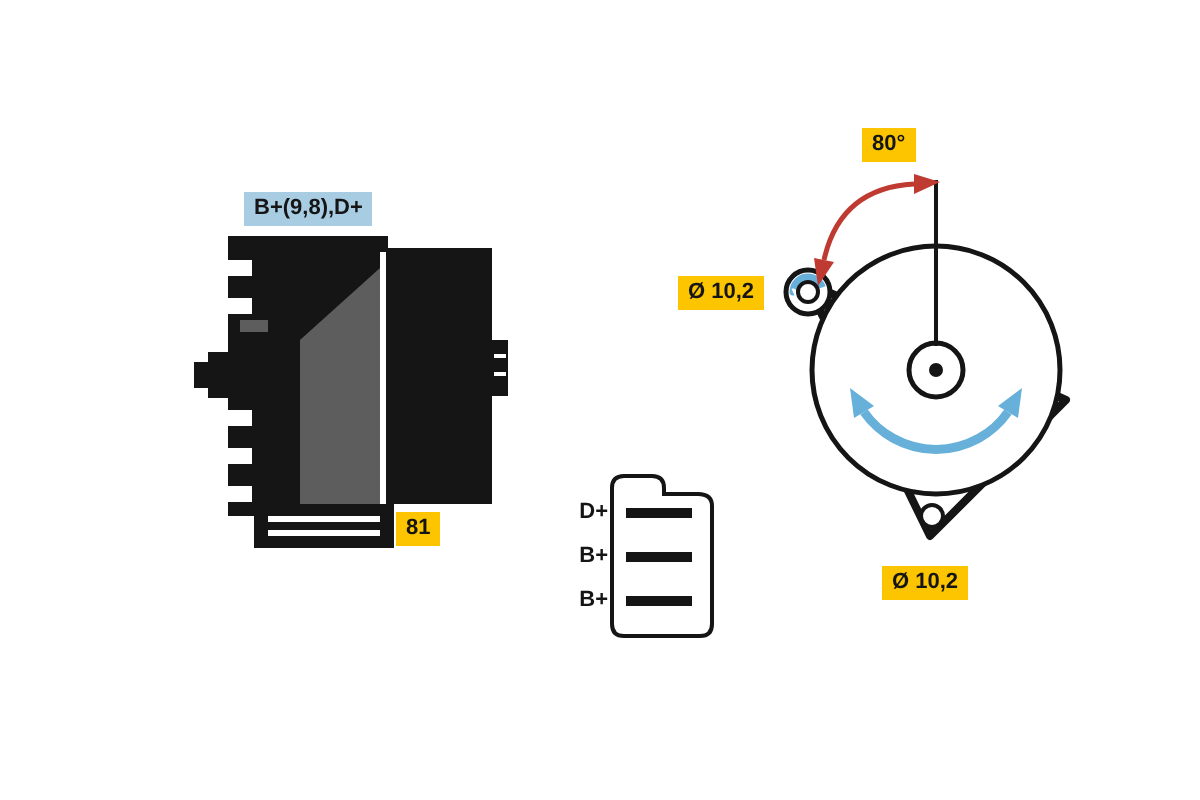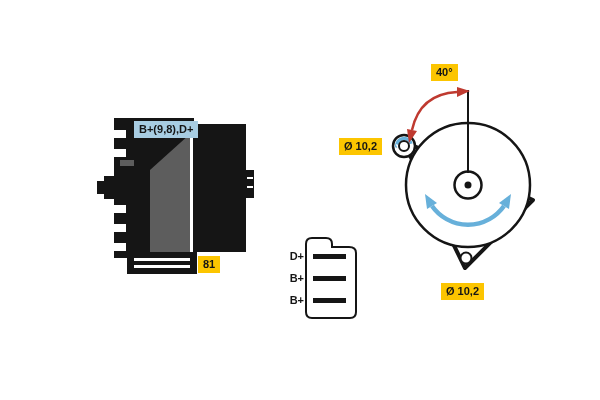--- a/index.html
+++ b/index.html
@@ -93,25 +93,25 @@
       <path class="red-line" d="M 412 130 Q 420 94 457 92"></path>
       <polygon class="red-fill" points="409,143 417,131 407,129"></polygon>
       <polygon class="red-fill" points="470,91 457,87 457,97"></polygon>
 
       <path class="blue-line" d="M 432 206 A 44 44 0 0 0 504 206"></path>
       <polygon class="blue-fill" points="425,194 437,203 427,209"></polygon>
       <polygon class="blue-fill" points="511,194 509,209 499,203"></polygon>
     </g>
   </svg>
 
-  <div class="label blue" style="left:134px;top:96px;margin-top:25px;">B+(9,8),D+</div>
+  <div class="label blue" style="left:122px;top:96px;">B+(9,8),D+</div>
 
   <div class="label yellow" style="left:198px;top:256px;">81</div>
 
-  <div class="label yellow" style="left:431px;top:64px;">40°</div>
+  <div class="label yellow" style="left:431px;top:64px;">80°</div>
 
   <div class="label yellow" style="left:339px;top:138px;">Ø 10,2</div>
 
   <div class="label yellow" style="left:441px;top:283px;">Ø 10,2</div>
 
   <div class="pin-label" style="left:282px;top:250px;">D+</div>
   <div class="pin-label" style="left:282px;top:272px;">B+</div>
   <div class="pin-label" style="left:282px;top:294px;">B+</div>
 
 </div>

